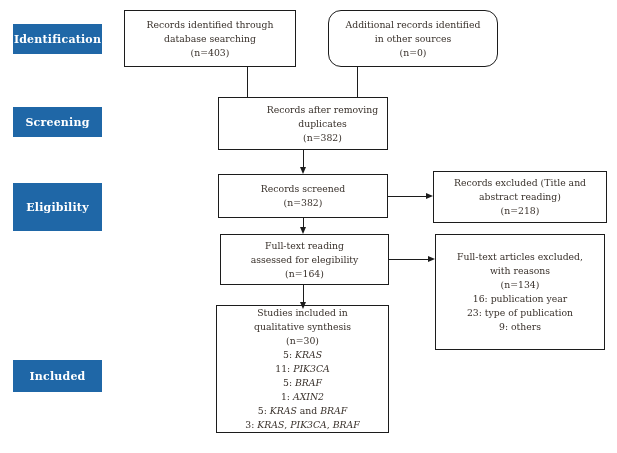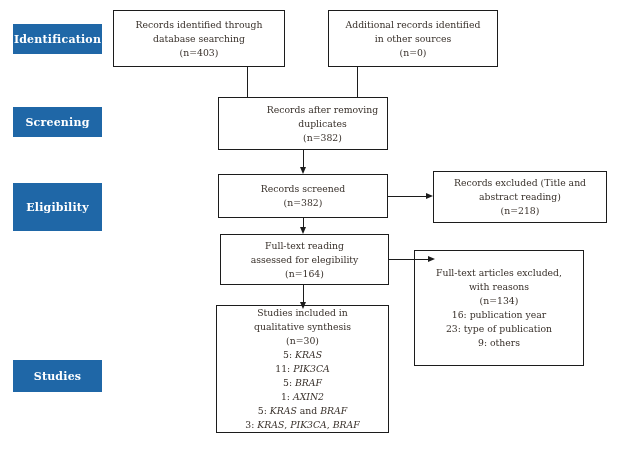--- a/index.html
+++ b/index.html
@@ -73,29 +73,29 @@
   }
 </style>
 </head>
 <body>
 
 <div class="canvas">
 
   <div class="stage" style="top:24px; height:30px;">Identification</div>
   <div class="stage" style="top:107px; height:30px;">Screening</div>
   <div class="stage" style="top:183px; height:48px;">Eligibility</div>
-  <div class="stage" style="top:360px; height:32px;">Studies</div>
+  <div class="stage" style="top:360px; height:32px;">Included</div>
 
-  <div class="fbox" style="left:113px; top:10px; width:172px; height:57px;">
+  <div class="fbox" style="left:124px; top:10px; width:172px; height:57px;">
       <div class="line">Records identified through</div>
       <div class="line">database searching</div>
       <div class="line">(n=403)</div>
     </div>
 
-  <div class="fbox" style="left:328px; top:10px; width:170px; height:57px;">
+  <div class="fbox" style="left:328px; top:10px; width:170px; height:57px;border-radius:13px;">
       <div class="line">Additional records identified</div>
       <div class="line">in other sources</div>
       <div class="line">(n=0)</div>
     </div>
 
   <div class="fbox" style="left:218px; top:97px; width:170px; height:53px;padding-left:39px;">
       <div class="line">Records after removing</div>
       <div class="line">duplicates</div>
       <div class="line">(n=382)</div>
     </div>
@@ -110,21 +110,21 @@
       <div class="line">abstract reading)</div>
       <div class="line">(n=218)</div>
     </div>
 
   <div class="fbox" style="left:220px; top:234px; width:169px; height:51px;">
       <div class="line">Full-text reading</div>
       <div class="line">assessed for elegibility</div>
       <div class="line">(n=164)</div>
     </div>
 
-  <div class="fbox" style="left:414px; top:234px; width:170px; height:116px;margin-top:16px;">
+  <div class="fbox" style="left:435px; top:234px; width:170px; height:116px;">
       <div class="line">Full-text articles excluded,</div>
       <div class="line">with reasons</div>
       <div class="line">(n=134)</div>
       <div class="line">16: publication year</div>
       <div class="line">23: type of publication</div>
       <div class="line">9: others</div>
     </div>
 
   <div class="fbox" style="left:216px; top:305px; width:173px; height:128px;align-items:center;">
       <div class="line">Studies included in</div>

